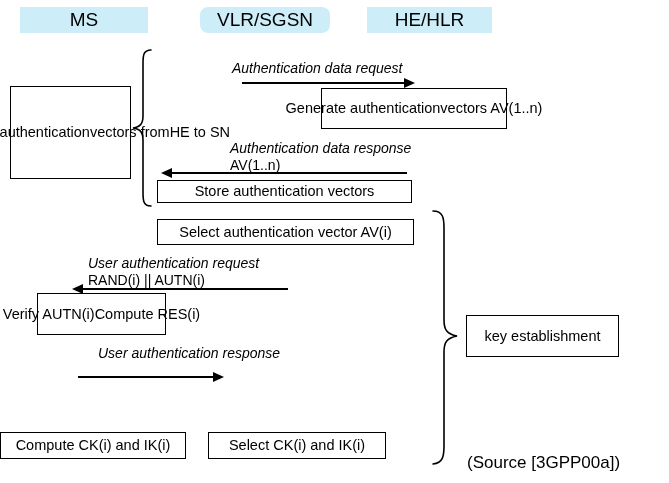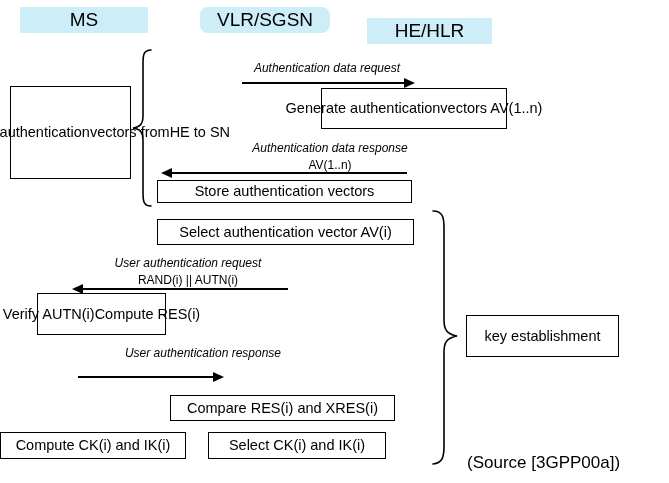--- a/index.html
+++ b/index.html
@@ -41,23 +41,23 @@
     justify-content: center;
     text-align: center;
     font-size: 14.5px;
     line-height: 19px;
     white-space: nowrap;
   }
   .pbox .ln { display: block; }
 
   
   .msg {
-    font-size: 12px;
+    font-size: 14px;
     line-height: 17px;
-    text-align: center;
+    text-align: left;
     white-space: nowrap;
   }
   .msg .it { font-style: italic; }
   .msg .rm { font-style: normal; }
 
   
   .arrow-line {
     height: 0;
     border-top: 2px solid #000;
   }
@@ -91,21 +91,21 @@
 <div id="canvas">
 
   <div class="abs col-head" style="left:20px; top:7px; width:128px; height:26px;">
     <span>MS</span>
   </div>
 
   <div class="abs col-head" style="left:200px; top:7px; width:130px; height:26px;border-radius:8px;">
     <span>VLR/SGSN</span>
   </div>
 
-  <div class="abs col-head" style="left:367px; top:18px; width:125px; height:26px;">
+  <div class="abs col-head" style="left:367px; top:7px; width:125px; height:26px;">
     <span>HE/HLR</span>
   </div>
 
   <div class="abs pbox" style="left:10px; top:86px; width:121px; height:93px;">
     <span class="ln">Distribution of</span>
     <span class="ln">authentication</span>
     <span class="ln">vectors from</span>
     <span class="ln">HE to SN</span>
   </div>
 
@@ -162,23 +162,20 @@
     <span class="ln">Verify AUTN(i)</span>
     <span class="ln">Compute RES(i)</span>
   </div>
 
   <div class="abs msg" style="left:98px; top:345px; width:210px;">
     <div><span class="it">User authentication response</span></div>
   </div>
   <div class="abs arrow-line" style="left:78px; top:376px; width:137px;"></div>
   <div class="abs arrow-head right" style="left:213px; top:372px;"></div>
 
-  <div class="abs pbox" style="left:170px; top:395px; width:225px; height:26px;">
-    <span class="ln">Compare RES(i) and XRES(i)</span>
-  </div>
 
   <div class="abs pbox" style="left:0; top:432px; width:186px; height:27px;">
     <span class="ln">Compute CK(i) and IK(i)</span>
   </div>
 
   <div class="abs pbox" style="left:208px; top:432px; width:178px; height:27px;">
     <span class="ln">Select CK(i) and IK(i)</span>
   </div>
 
   <div class="abs source-note" style="left:467px; top:452px;">(Source [3GPP00a])</div>

